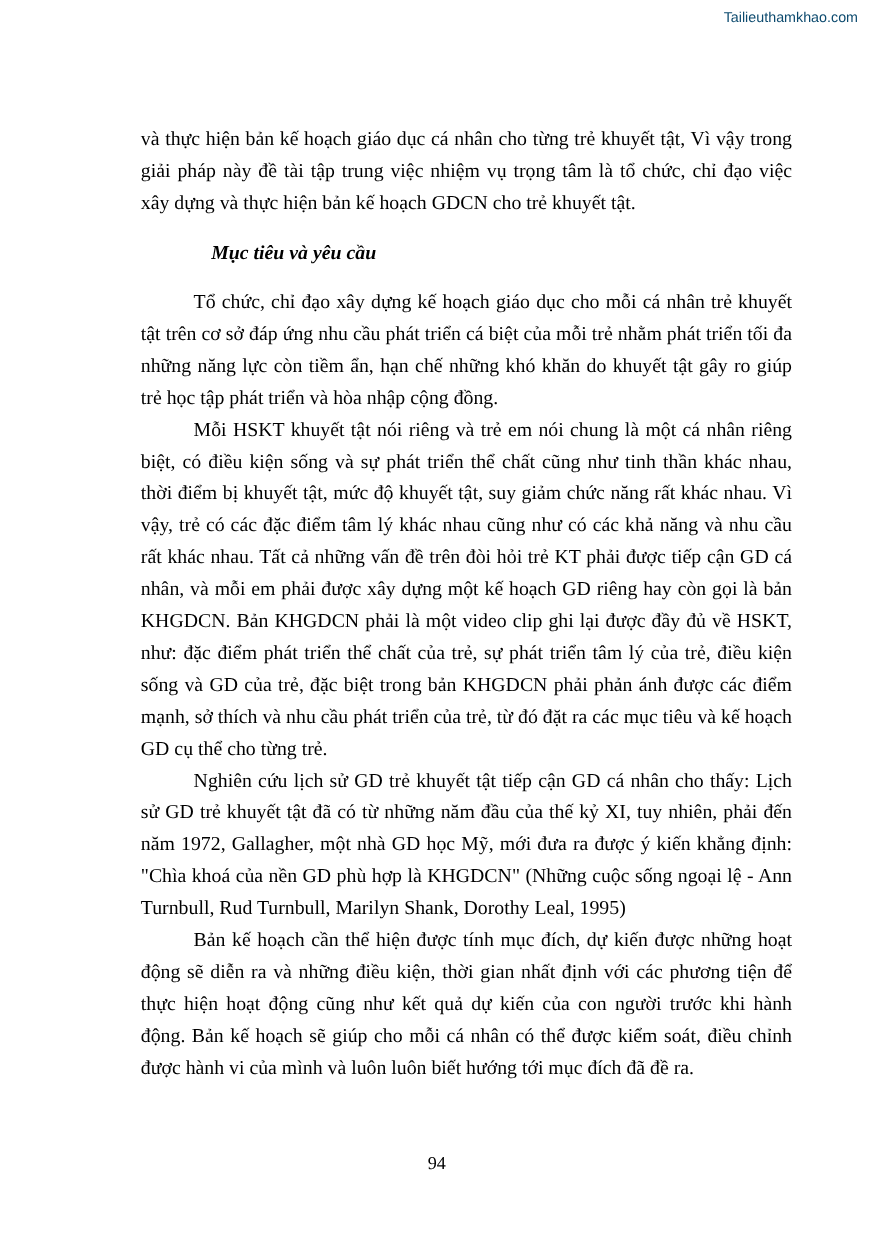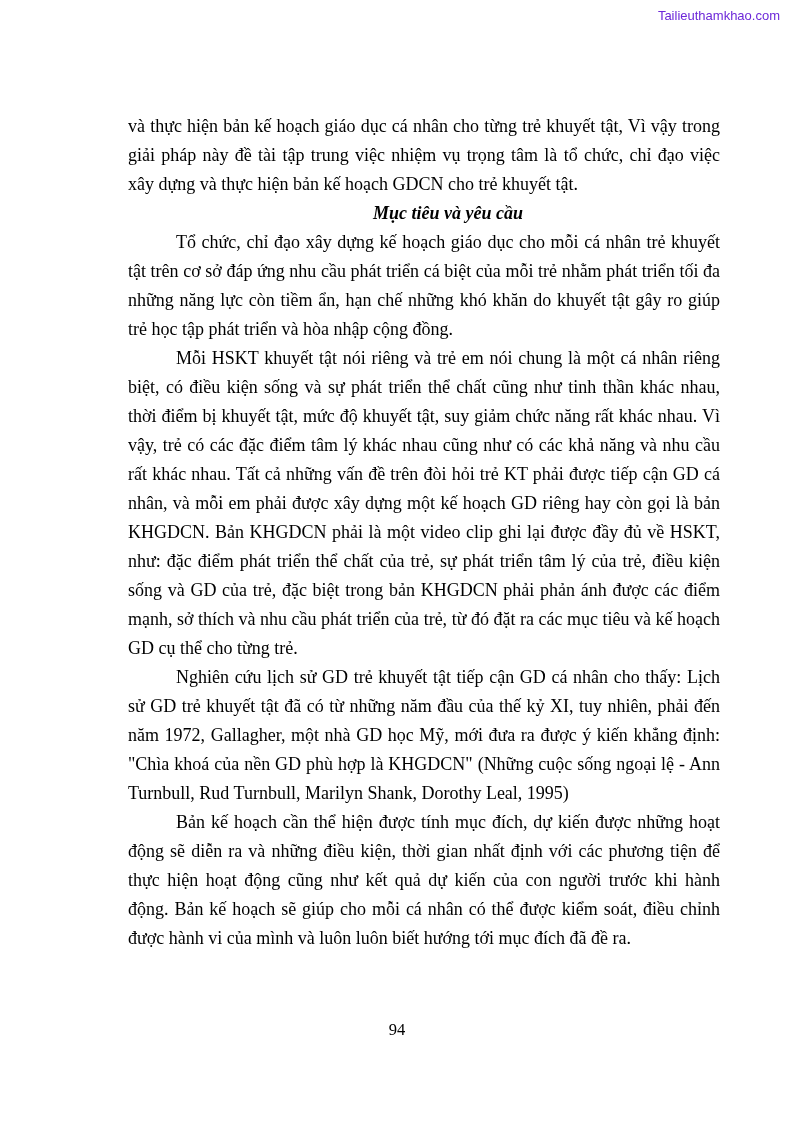--- a/index.html
+++ b/index.html
@@ -15,48 +15,48 @@
     color: #000000;
     font-family: "Liberation Serif", "DejaVu Serif", serif;
     overflow: hidden;
   }
   .watermark {
     position: absolute;
     top: 8px;
     right: 14px;
     font-family: "Liberation Sans", "DejaVu Sans", sans-serif;
     font-size: 13px;
-    color: #6d28d9;
+    color: #0c4a6e;
   }
   .content {
     position: absolute;
     left: 128px;
     top: 112px;
     width: 592px;
     font-size: 18px;
     line-height: 29px;
     text-align: justify;
   }
   .para {
     margin: 0;
     text-indent: 48px;
   }
   .para.first {
     text-indent: 0;
   }
   .heading {
-    margin: 0;
+    margin: 16px;
     text-indent: 48px;
     font-weight: bold;
     font-style: italic;
-    text-align: center;
+    text-align: left;
   }
   .page-number {
     position: absolute;
-    top: 1020px;
+    top: 1048px;
     left: 0;
     width: 100%;
     text-align: center;
     font-size: 16.5px;
   }
 </style>
 </head>
 <body>
 
 <div class="page">

